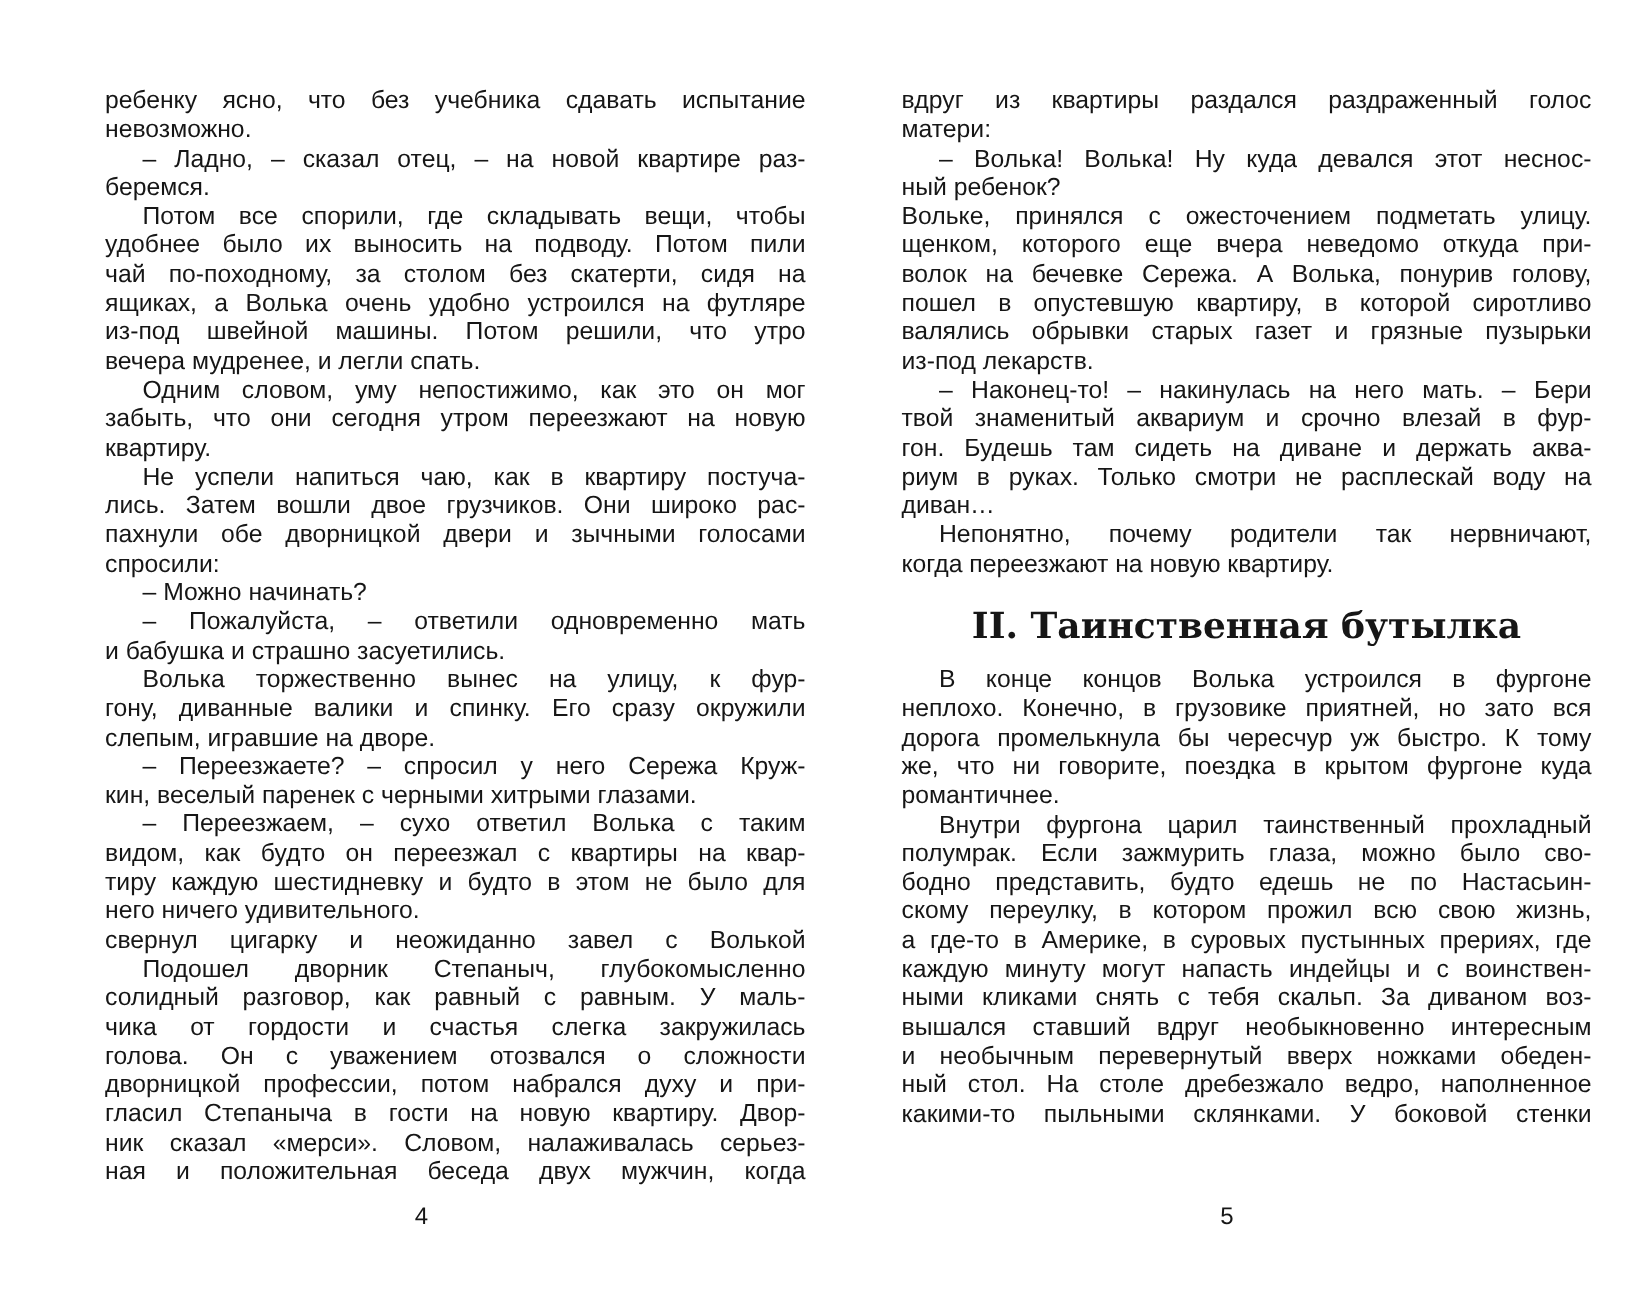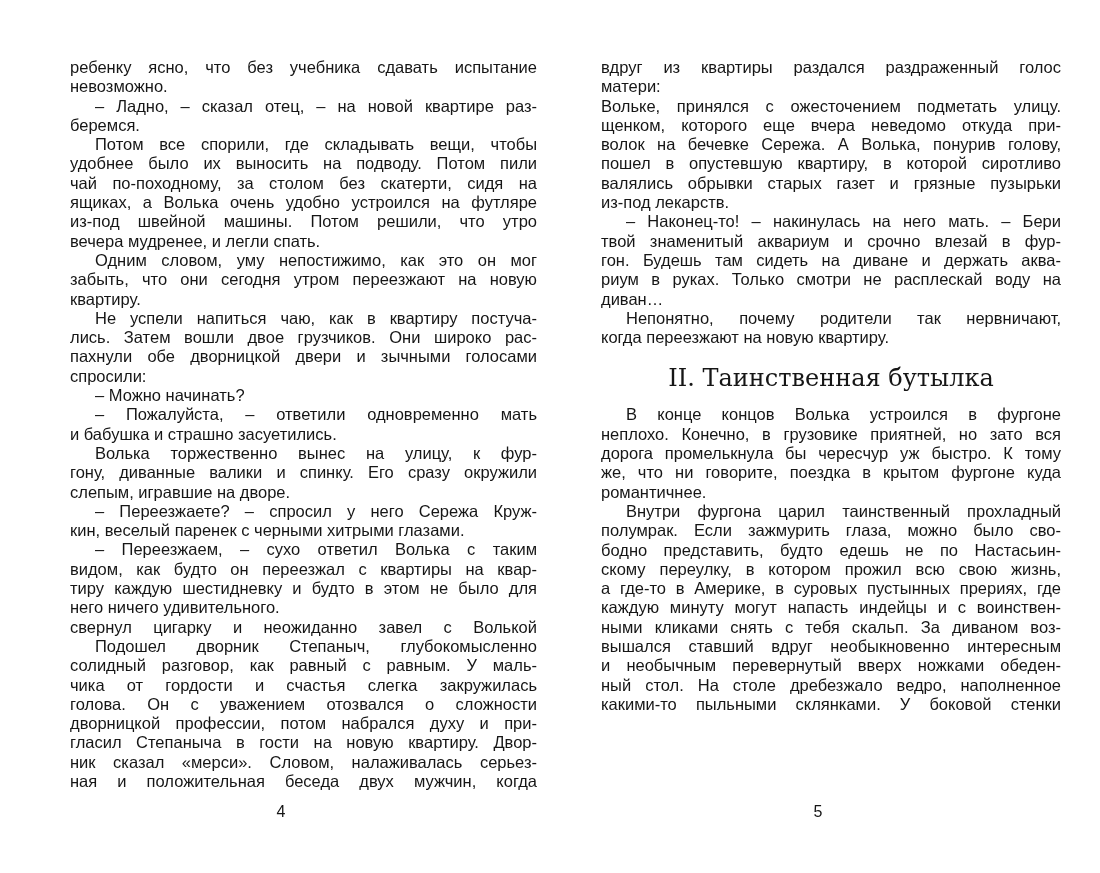--- a/index.html
+++ b/index.html
@@ -30,21 +30,21 @@
   .column.right { left: 601px; width: 460px; }
   .line {
     text-align: justify;
     text-align-last: justify;
     white-space: normal;
   }
   .line.para-last { text-align-last: left; }
   .line.indented  { text-indent: 25px; }
   .chapter {
     font-family: "DejaVu Serif", "Liberation Serif", serif;
-    font-weight: normal;
+    font-weight: bold;
     font-size: 24px;
     line-height: 30px;
     text-align: center;
     margin: 16px 0 12px 0;
   }
   .folio {
     position: absolute;
     top: 802px;
     width: 100px;
     font-size: 16px;
@@ -122,20 +122,24 @@
       </div>
     </div>
 
   <div class="column right">
     <div>
         <div>
           <div class="line">вдруг из квартиры раздался раздраженный голос</div>
           <div class="line para-last">матери:</div>
         </div>
         <div>
+          <div class="line indented">– Волька! Волька! Ну куда девался этот неснос-</div>
+          <div class="line para-last">ный ребенок?</div>
+        </div>
+        <div>
           <div class="line">Вольке, принялся с ожесточением подметать улицу.</div>
           <div class="line">щенком, которого еще вчера неведомо откуда при-</div>
           <div class="line">волок на бечевке Сережа. А Волька, понурив голову,</div>
           <div class="line">пошел в опустевшую квартиру, в которой сиротливо</div>
           <div class="line">валялись обрывки старых газет и грязные пузырьки</div>
           <div class="line para-last">из-под лекарств.</div>
         </div>
         <div>
           <div class="line indented">– Наконец-то! – накинулась на него мать. – Бери</div>
           <div class="line">твой знаменитый аквариум и срочно влезай в фур-</div>

